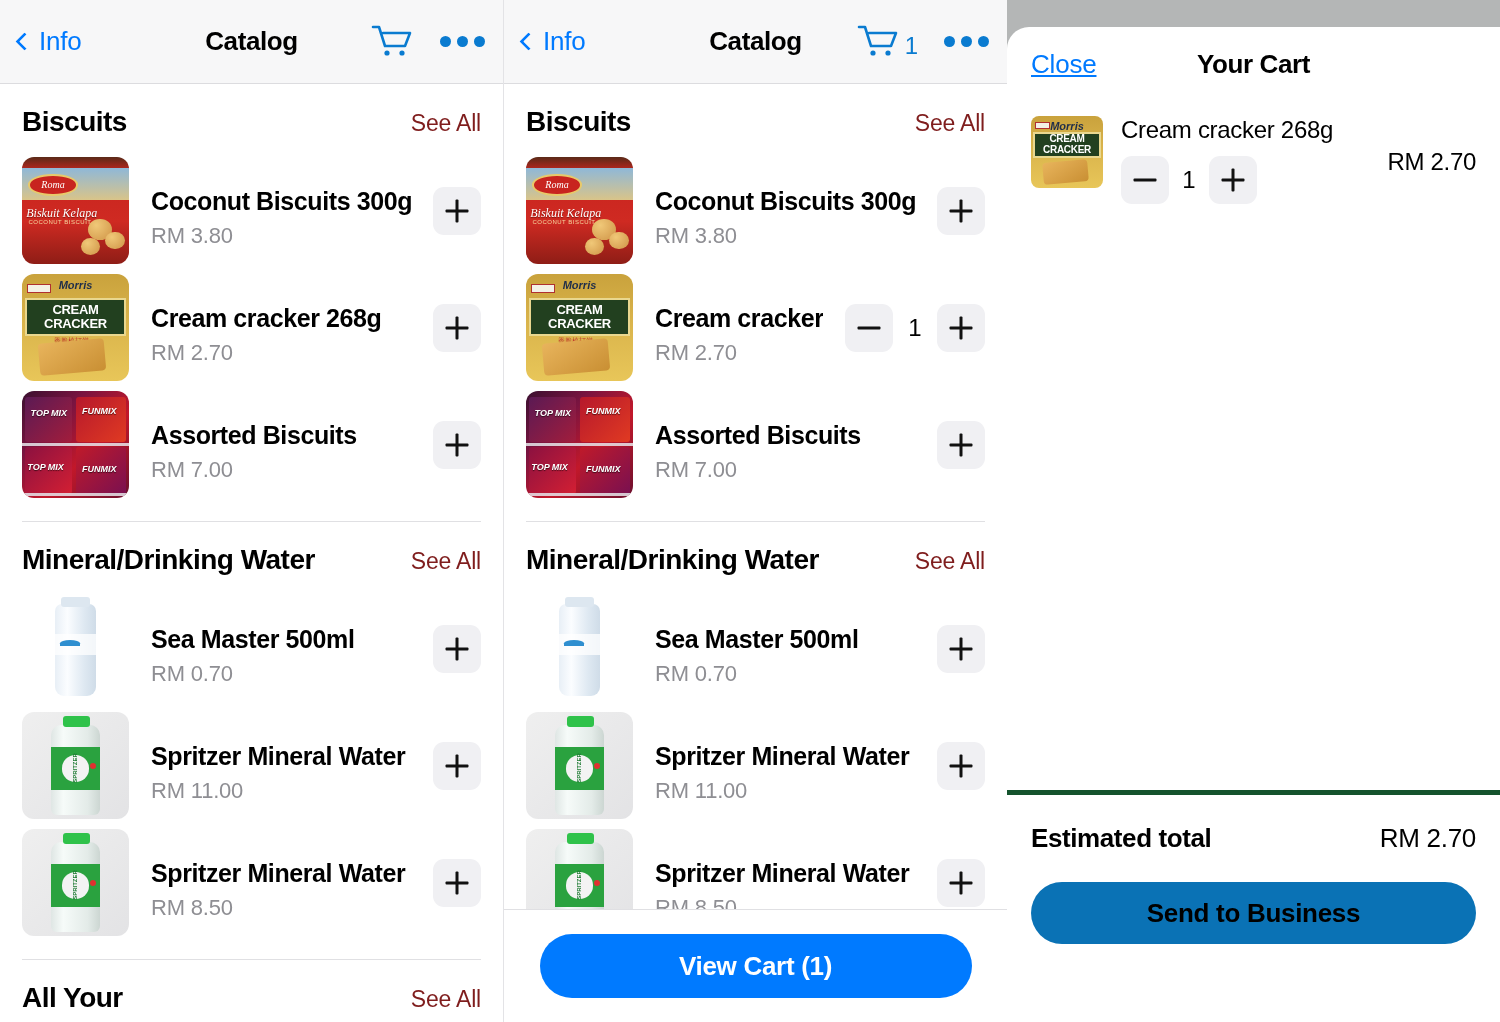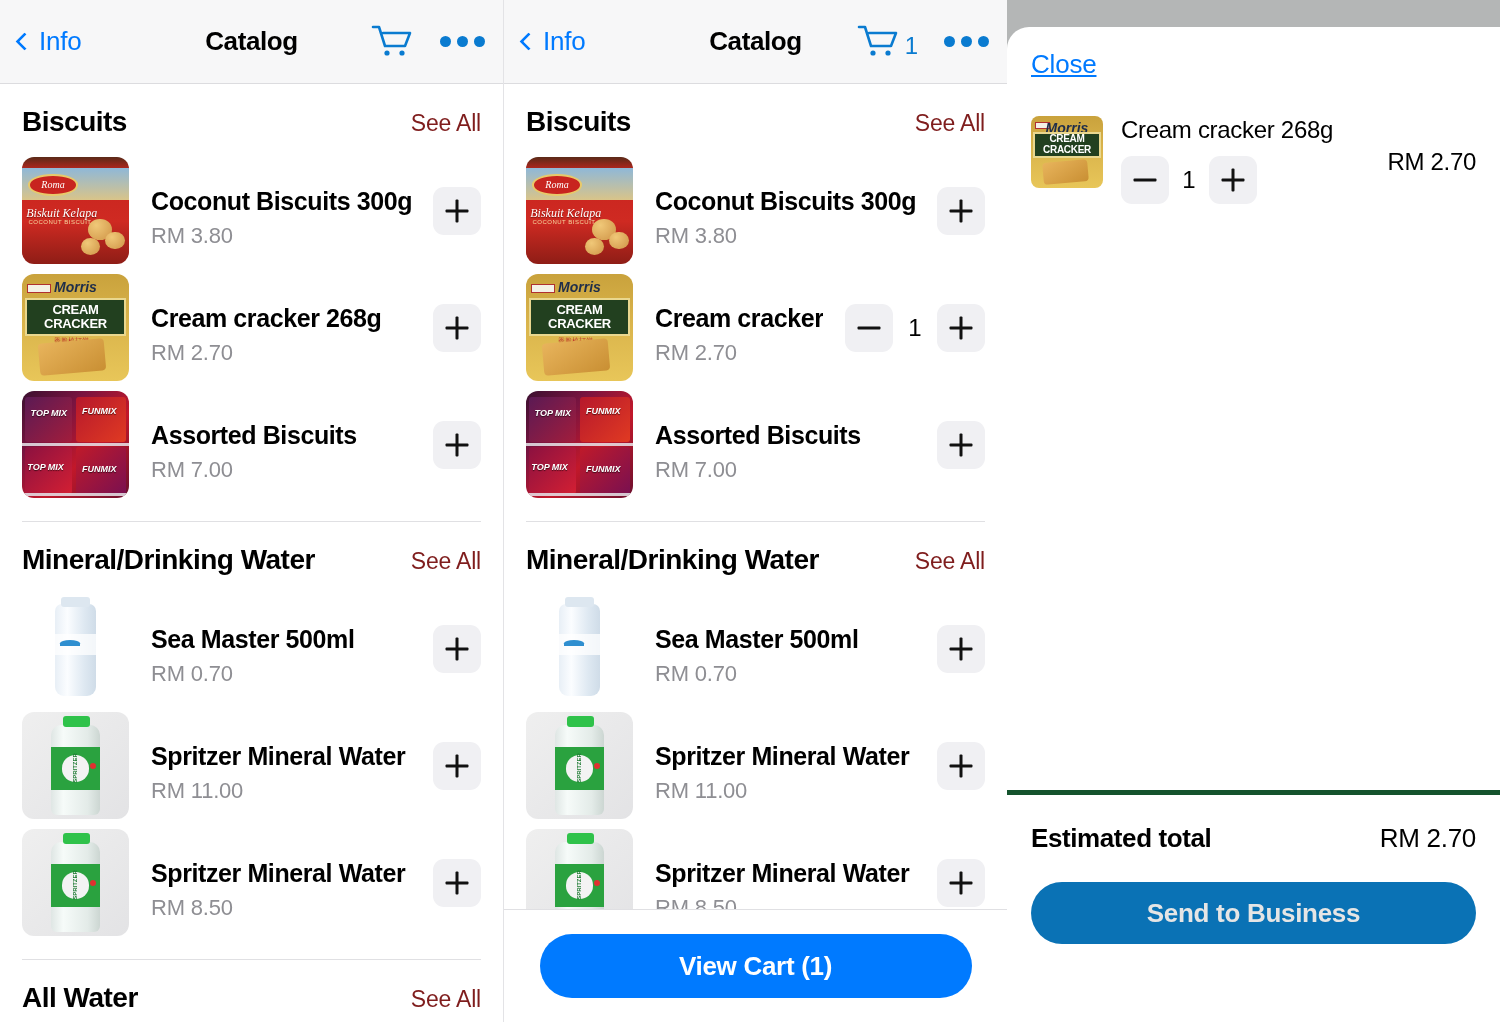--- a/index.html
+++ b/index.html
@@ -127,21 +127,21 @@
   .cart-stepper { display: flex; align-items: center; gap: 12px; margin-top: 12px; }
   .cart-price { font-size: 24px; color: #000; letter-spacing: -0.3px; padding-top: 32px; white-space: nowrap; }
 
   .cart-footer { position: absolute; left: 0; right: 0; bottom: 0; height: 232px; border-top: 5px solid #14532d; padding: 0 24px; }
   .total-row { display: flex; align-items: baseline; justify-content: space-between; padding-top: 28px; }
   .total-label { font-size: 26px; font-weight: bold; color: #000; letter-spacing: -0.4px; }
   .total-value { font-size: 26px; color: #000; letter-spacing: -0.3px; }
   .total-note { font-size: 20px; color: #9a9a9f; line-height: 1.35; margin-top: 14px; letter-spacing: -0.1px; }
   .send-btn {
     width: 100%; height: 62px; border-radius: 31px; background: #0a72b5;
-    color: #e5e5e5; font-size: 26px; font-weight: bold; letter-spacing: -0.3px;
+    color: #000000; font-size: 26px; font-weight: bold; letter-spacing: -0.3px;
     display: flex; align-items: center; justify-content: center; cursor: pointer;
     border: none; margin-top: 28px; font-family: "Liberation Sans", sans-serif;
   }
 
   
   .art { position: absolute; inset: 0; }
   
   .art-roma { background: linear-gradient(180deg,#5a2a18 0%,#c8241f 14%,#cf2a22 60%,#8e1d16 100%); }
   .art-roma .sky { position: absolute; left: 0; right: 0; top: 10%; height: 30%; background: linear-gradient(180deg,#8fb8d8,#d9c489); }
   .art-roma .oval {
@@ -150,21 +150,21 @@
     color: #fff; font-family: "Liberation Serif", serif; font-size: 10px;
     display: flex; align-items: center; justify-content: center; font-style: italic;
   }
   .art-roma .sub { position: absolute; left: 4%; top: 46%; color: #fff; font-family:"Liberation Serif",serif; font-style: italic; font-size: 12px; text-shadow: 0 1px 1px #7a120d;}
   .art-roma .sub2 { position: absolute; left: 6%; top: 58%; color: #f5d9a0; font-size: 6px; letter-spacing: .5px;}
   .art-roma .ck { position: absolute; border-radius: 50%; background: radial-gradient(circle at 35% 30%, #f0c878, #cf9346); }
   
   .art-morris { background: linear-gradient(180deg,#c9a23c 0%,#d8b24a 40%,#e8c659 100%); }
   .art-morris .band { position: absolute; left: 3%; right: 3%; top: 22%; height: 36%; background: #22401f; border: 2px solid #e9d78f; display: flex; flex-direction: column; align-items: center; justify-content: center; }
   .art-morris .band span { color: #fff; font-weight: bold; font-size: 13px; line-height: 1.05; letter-spacing: -0.3px; }
-  .art-morris .brand { position: absolute; left: 0; right: 0; top: 5%; text-align: center; color: #1e2d4a; font-weight: bold; font-size: 14px; font-style: italic; }
+  .art-morris .brand { position: absolute; left: 0; right: 0; top: 5%; text-align: center; color: #1e2d4a; font-weight: bold; font-size: 11px; font-style: italic; }
   .art-morris .tag { position: absolute; left: 5%; top: 9%; width: 22%; height: 9%; background: #f4f1e6; border: 1px solid #b03030; }
   .art-morris .biscuit { position: absolute; left: 16%; top: 63%; width: 62%; height: 30%; background: linear-gradient(150deg,#e8b45c,#c98f33); border-radius: 4px; transform: rotate(-5deg); }
   .art-morris .cn { position: absolute; left: 30%; top: 58%; color: #c0392b; font-size: 7px; }
   
   .art-assorted { background: linear-gradient(135deg,#3a1030 0%,#7a1440 30%,#c2182a 60%,#6a0f2e 100%); }
   .art-assorted .pk { position: absolute; border-radius: 3px; }
   .art-assorted .lbl { position: absolute; color: #fff; font-weight: bold; font-style: italic; font-size: 9px; text-shadow: 0 1px 1px rgba(0,0,0,.6); }
   .art-assorted .shelf { position: absolute; left: 0; right: 0; height: 3px; background: rgba(230,230,235,.85); }
   
   .art-sea { background: transparent; }
@@ -339,21 +339,21 @@
         <div class="prod-info">
           <div class="prod-name">Spritzer Mineral Water 6L</div>
           <div class="prod-price">RM 8.50</div>
         </div>
         <div class="plus-btn"></div>
       </div>
 
       <div class="divider"></div>
 
       <div class="section-head">
-        <span class="section-title">All Water</span>
+        <span class="section-title">All Your</span>
         <span class="see-all">See All</span>
       </div>
     </div>
   </div>
 
   <div class="panel panel-b">
     <div class="navbar">
       <div class="nav-back">
         <span class="chev"></span>
         <span class="nav-back-label">Info</span>
@@ -508,20 +508,21 @@
 
     <div class="action-bar">
       <button class="view-cart-btn">View Cart (1)</button>
     </div>
   </div>
 
   <div class="cart-outer">
     <div class="cart-sheet">
       <div class="cart-nav">
         <span class="cart-close">Close</span>
+        <div class="cart-title">Your Cart</div>
       </div>
 
 
       <div class="cart-item">
         <div class="cart-thumb">
           <div class="art art-morris">
             <div class="tag"></div>
               <div class="brand">Morris</div>
             <div class="band">
                 <span style="font-size:10px">CREAM</span>

